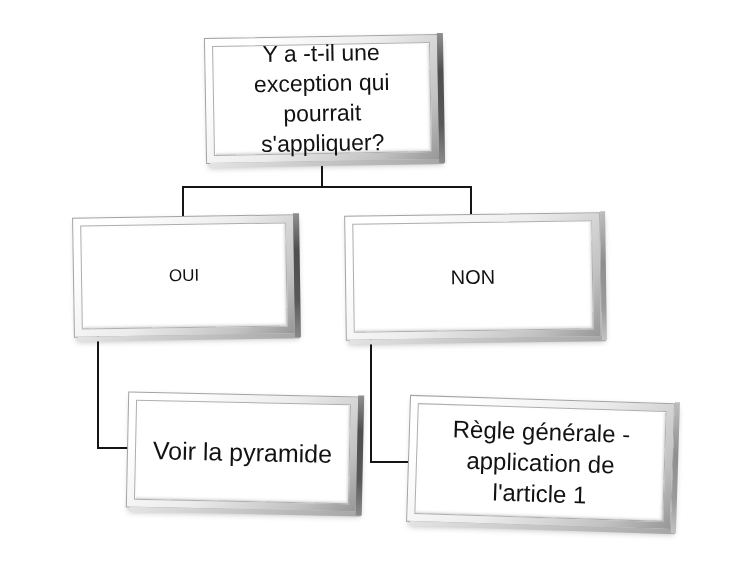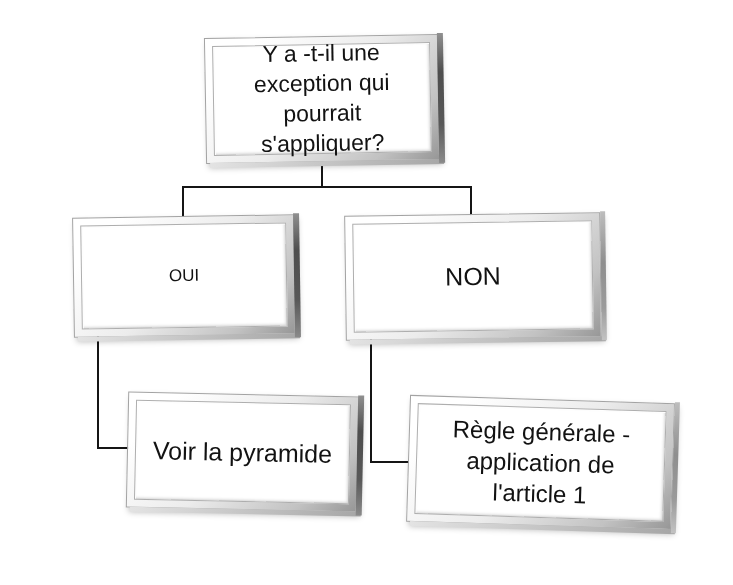--- a/index.html
+++ b/index.html
@@ -79,21 +79,21 @@
     white-space: pre-line;
     line-height: 1.3;
   }
 
   
   #node-question { left: 205px; top: 36px;  width: 234px; height: 126px; transform: rotate(-1deg);  }
   #node-question .label { font-size: 23px; }
   #node-oui      { left: 73px;  top: 216px; width: 222px; height: 120px; transform: rotate(-0.9deg);}
   #node-oui .label { font-size: 17px; }
   #node-non      { left: 345px; top: 214px; width: 256px; height: 125px; transform: rotate(-0.8deg);}
-  #node-non .label { font-size: 25px; }
+  #node-non .label { font-size: 20px; }
   #node-pyramide { left: 127px; top: 394px; width: 231px; height: 116px; transform: rotate(1.2deg); }
   #node-pyramide .label { font-size: 25px; }
   #node-regle    { left: 408px; top: 399px; width: 265px; height: 127px; transform: rotate(1.8deg); }
   #node-regle .label { font-size: 24px; }
 </style>
 </head>
 <body>
 
 <div id="canvas">
 

